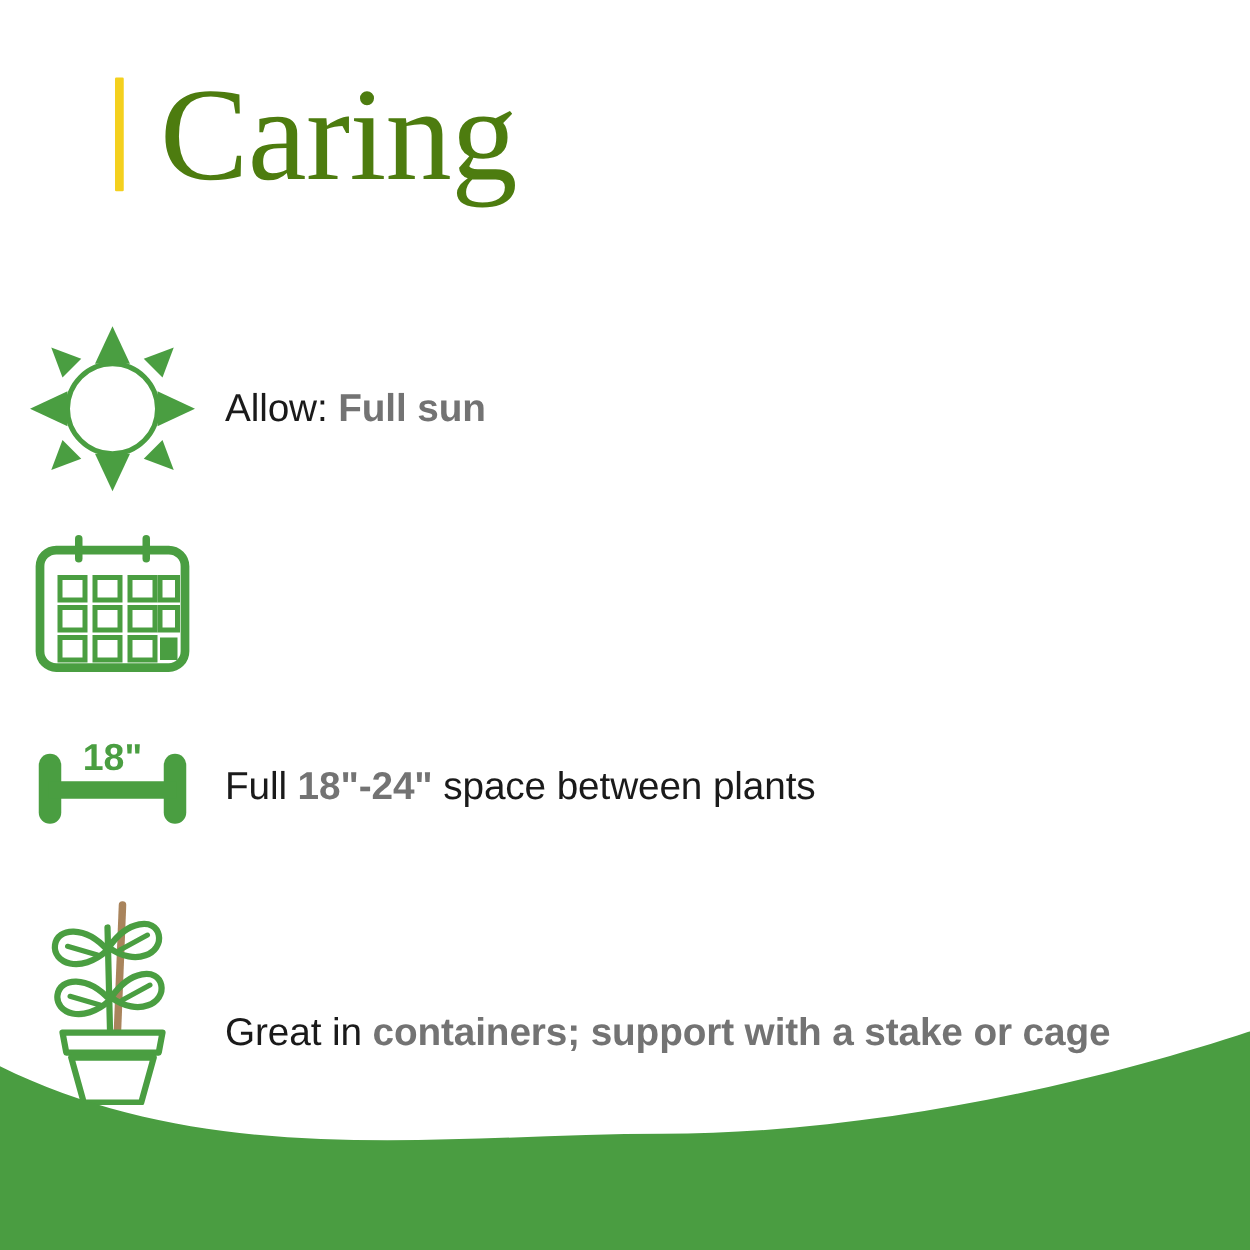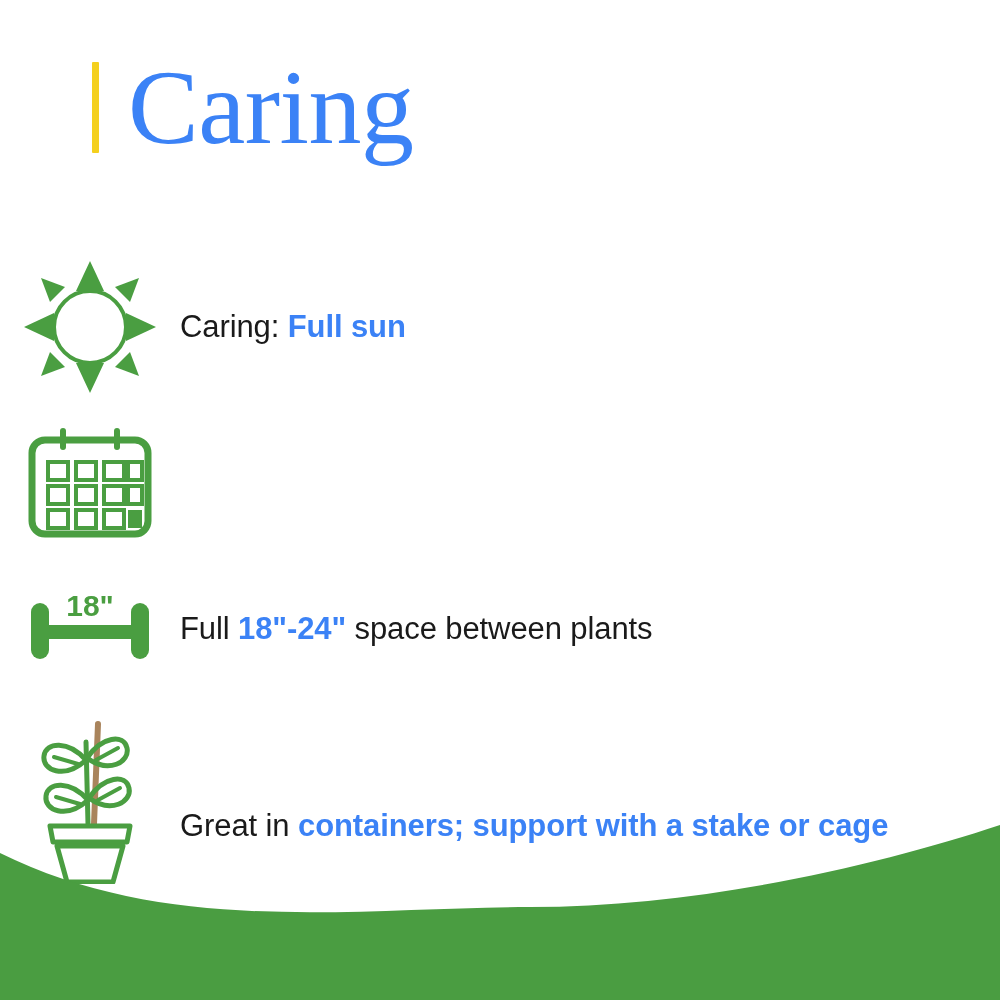--- a/index.html
+++ b/index.html
@@ -30,21 +30,21 @@
     background:#F4D01E;
     border-radius:1px;
     flex:0 0 7px;
     margin-right:29px;
   }
   .titles { display:flex; flex-direction:column; justify-content:flex-start; }
   .title-main {
     font-family:"Liberation Serif", serif;
     font-size:106px;
     line-height:0.86;
-    color:#3b82f6;
+    color:#4d7c0f;
     letter-spacing:-0.5px;
     font-weight:400;
   }
   .title-sub {
     font-family:"Liberation Serif", serif;
     font-size:40px;
     line-height:1;
     color:#17A33C;
     letter-spacing:0.5px;
     font-weight:400;
@@ -77,21 +77,21 @@
     padding-right:20px;
   }
   .row-text {
     font-size:31px;
     line-height:1.28;
     color:#1A1A1A;
     font-weight:400;
     letter-spacing:-0.1px;
   }
   .hl {
-    color:#3b82f6;
+    color:#737373;
     font-weight:700;
   }
 
   
   .row-light    { top:0px;   height:150px; }
   .row-harvest  { top:165px; height:130px; }
   .row-space    { top:327px; height:100px; }
   .row-cont     { top:460px; height:175px; }
 
   .row-light   .icon-cell,
@@ -132,21 +132,21 @@
           <polygon points="136,70 106,56 106,84" fill="#4A9E41"></polygon>
 
           <polygon points="21,21 45,30 30,45" fill="#4A9E41"></polygon>
           <polygon points="119,21 110,45 95,30" fill="#4A9E41"></polygon>
           <polygon points="21,119 30,95 45,110" fill="#4A9E41"></polygon>
           <polygon points="119,119 95,110 110,95" fill="#4A9E41"></polygon>
         </svg>
       </div>
       <div class="text-cell">
         <div class="row-text">
-          <span>Caring:</span>
+          <span>Allow:</span>
           <span class="hl">Full sun</span>
         </div>
       </div>
     </div>
 
     <div class="row row-harvest">
       <div class="icon-cell">
         <svg width="132" height="112" viewBox="0 0 132 112">
 
           <rect x="36" y="2" width="6" height="22" rx="3" fill="#4A9E41"></rect>

